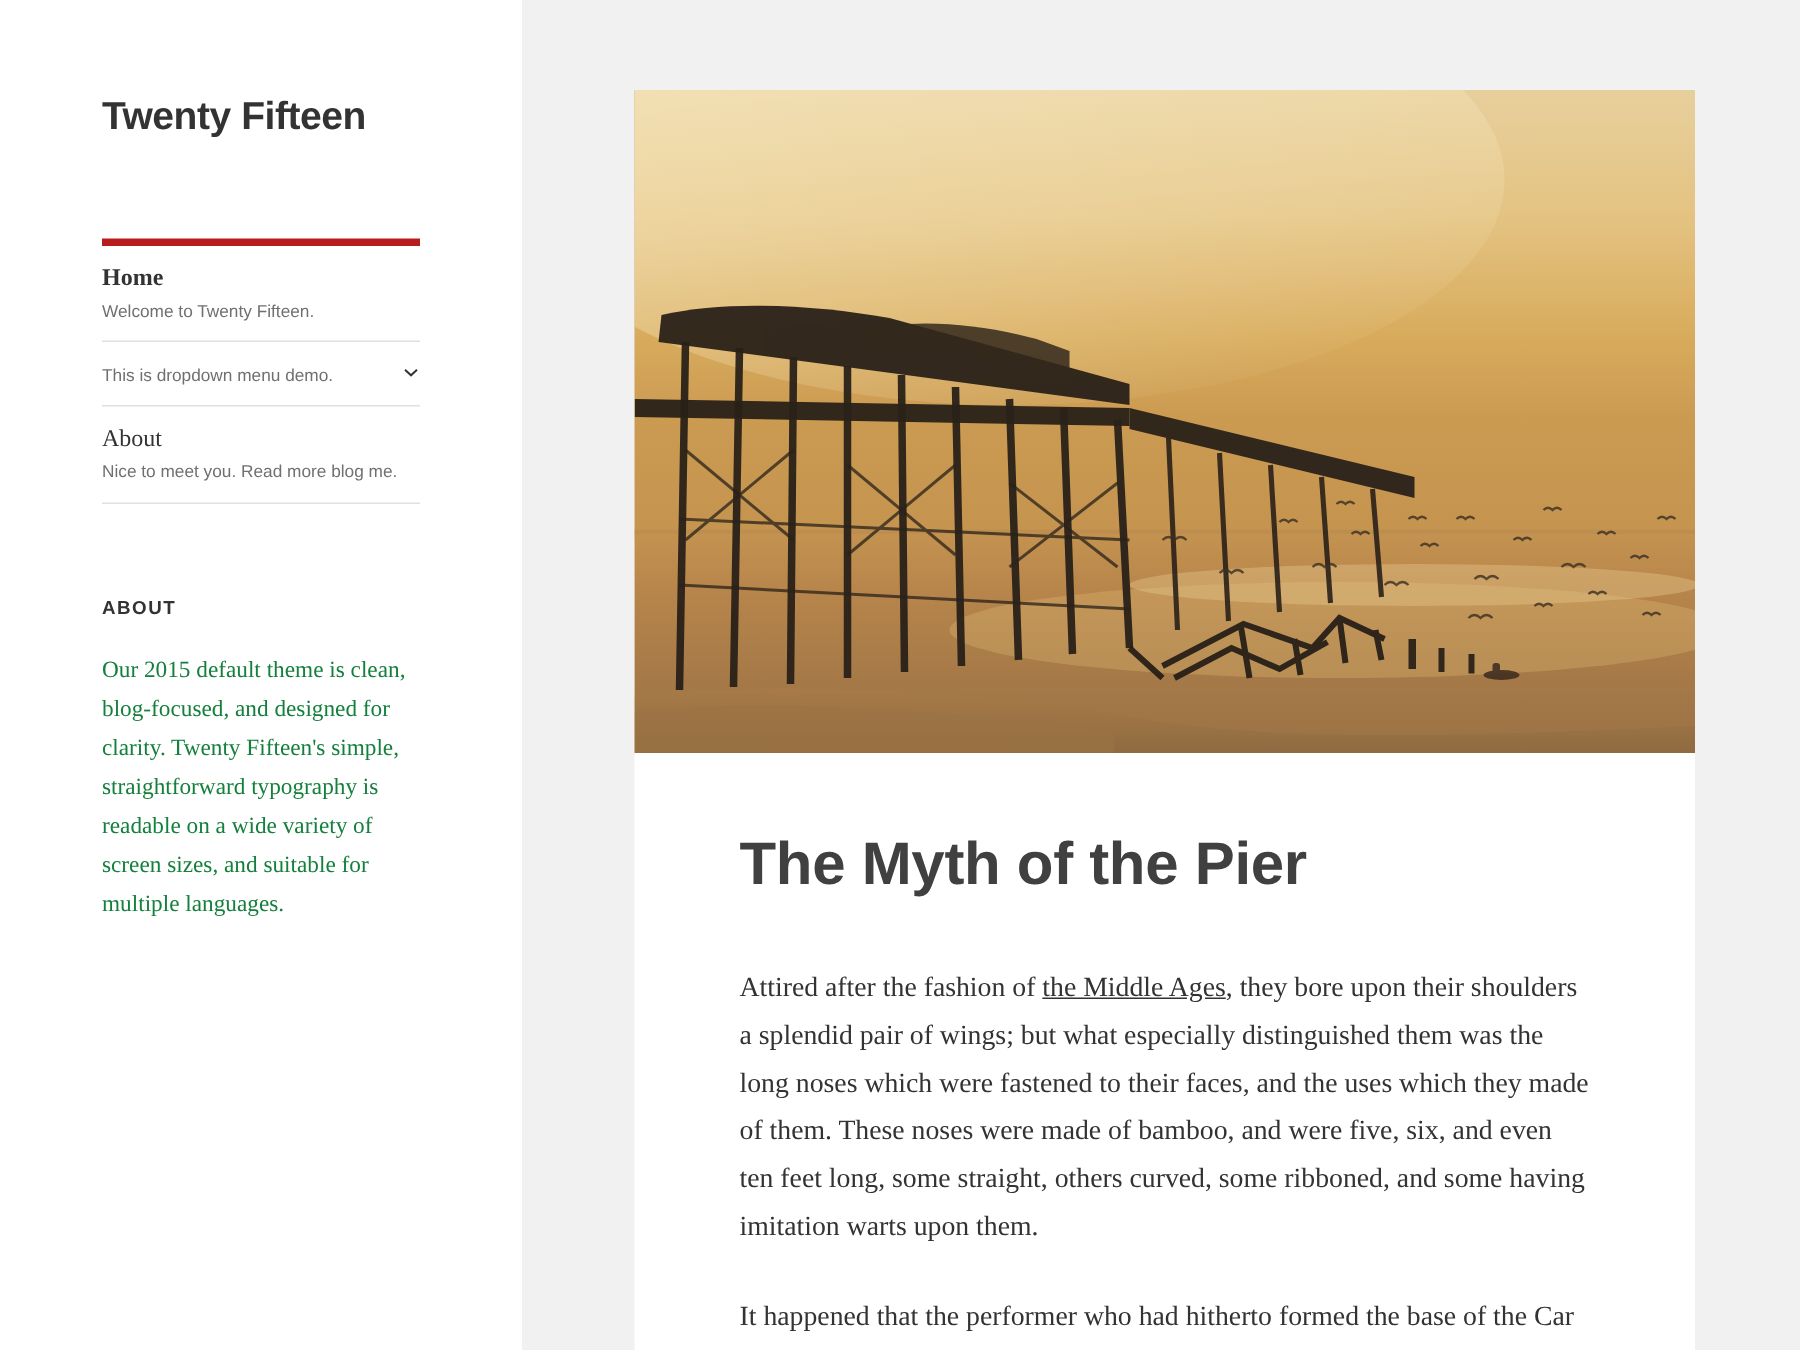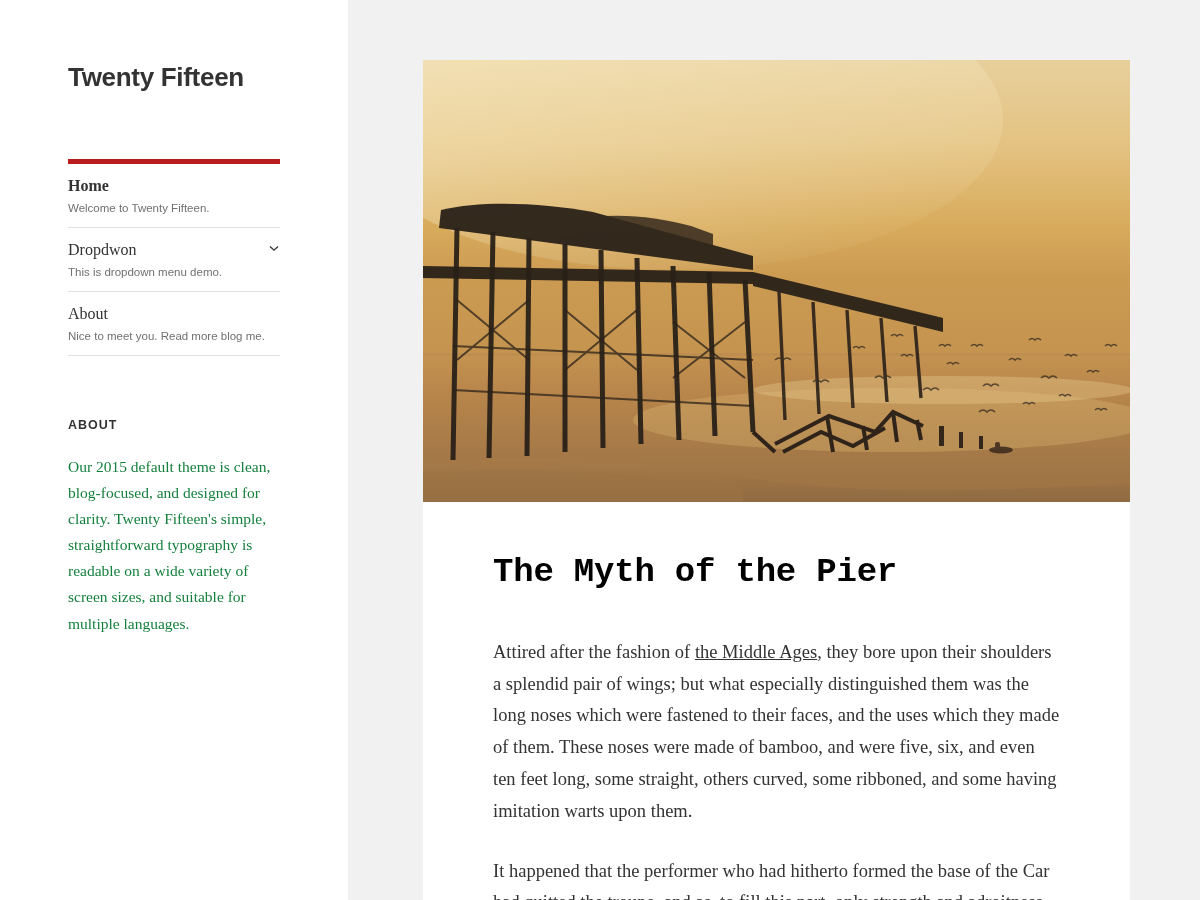--- a/index.html
+++ b/index.html
@@ -126,24 +126,24 @@
     position: relative;
     overflow: hidden;
     background: #caa463;
   }
   .featured-image svg { display: block; }
 
   .entry {
     padding: 50px 70px 0 70px;
   }
   .entry-title {
-    font-family: Liberation Mono, monospace;
-    font-size: 34px;
+    font-family: Liberation Sans, sans-serif;
+    font-size: 40px;
     font-weight: bold;
-    color: #000000;
+    color: #404040;
     margin: 0 0 44px 0;
     line-height: 1.2;
     letter-spacing: -0.2px;
   }
   .entry p {
     font-family: "Liberation Serif", serif;
     font-size: 18.5px;
     color: #333333;
     line-height: 1.72;
     margin: 0 0 28px 0;
@@ -163,21 +163,20 @@
     <h1 class="site-title">Twenty Fifteen</h1>
 
     <nav class="nav">
 
       <div class="nav-item current">
         <span class="nav-label">Home</span>
         <span class="nav-desc">Welcome to Twenty Fifteen.</span>
       </div>
 
       <div class="nav-item">
-        <span class="nav-label">Dropdwon</span>
         <span class="nav-desc">This is dropdown menu demo.</span>
         <span class="chevron">
           <svg width="12" height="12" viewBox="0 0 12 12" fill="none" stroke="#333333" stroke-width="1.3">
             <path d="M2 4.5 L6 8.2 L10 4.5"></path>
           </svg>
         </span>
       </div>
 
       <div class="nav-item">
         <span class="nav-label">About</span>

